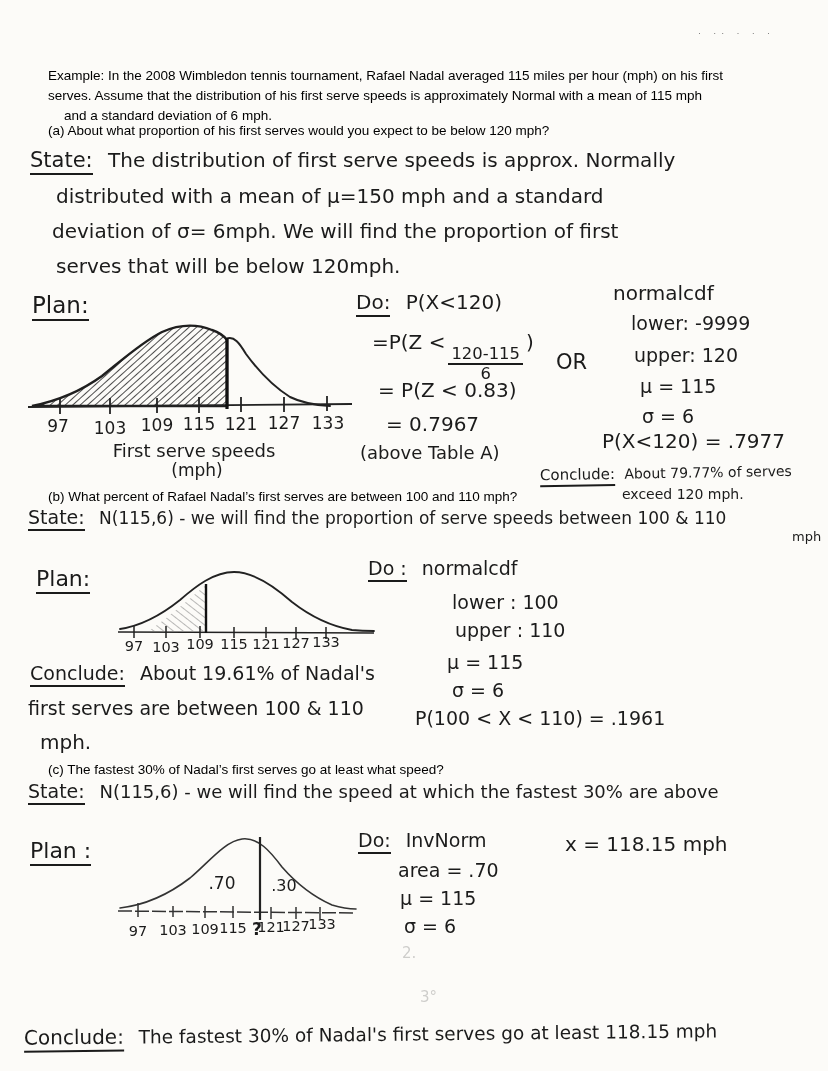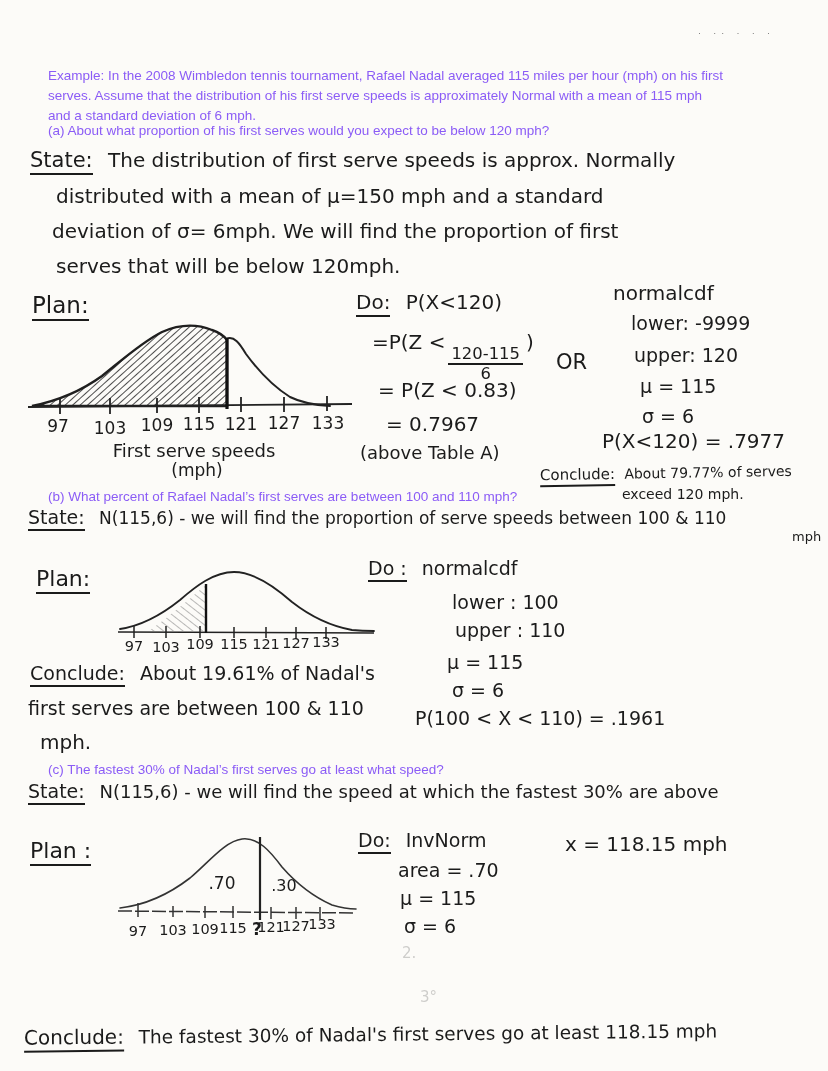--- a/index.html
+++ b/index.html
@@ -1,40 +1,40 @@
 <!DOCTYPE html>
 <html><head>
 <meta charset="utf-8">
 <style>
   html,body{margin:0;padding:0;background:#e8e8e8;}
   .page{position:relative;width:828px;height:1071px;background:#fcfbf8;overflow:hidden;
         box-shadow:0 0 6px rgba(0,0,0,.25);margin:0 auto;}
   .abs{position:absolute;white-space:nowrap;}
-  .pr{font-family:"Liberation Sans",sans-serif;color:#8b5cf6;font-size:13.5px;line-height:20px;font-weight:500;}
+  .pr{font-family:"Liberation Sans",sans-serif;color:#000000;font-size:13.5px;line-height:20px;font-weight:500;}
   .hw{font-family:"DejaVu Sans",sans-serif;color:#1b1b1b;}
   .lbl{border-bottom:2.5px solid #1b1b1b;padding-bottom:1px;margin-right:9px;display:inline-block;}
   .frac{display:inline-flex;flex-direction:column;align-items:center;line-height:1.1;font-size:.82em;
         vertical-align:-10px;margin:0 3px;}
   .fnum{border-bottom:2px solid #1b1b1b;padding:0 3px;}
   .faint{color:rgba(40,40,40,.22);}
   .specks{color:#4a4a4a;font-size:9px;letter-spacing:5px;}
   svg text{font-family:"DejaVu Sans",sans-serif;fill:#1b1b1b;}
 </style>
 </head>
 <body>
 
 <div class="page">
 
   <div class="abs specks" style="left:698px;top:28px;">· ··  · · ·</div>
   <div class="abs hw faint" style="left:402px;top:944px;font-size:15px;">2.</div>
   <div class="abs hw faint" style="left:420px;top:988px;font-size:15px;">3°</div>
 
   <div class="abs pr" style="left:48px;top:66px;">Example: In the 2008 Wimbledon tennis tournament, Rafael Nadal averaged 115 miles per hour (mph) on his first</div>
   <div class="abs pr" style="left:48px;top:86px;">serves.  Assume that the distribution of his first serve speeds is approximately Normal with a mean of 115 mph</div>
-  <div class="abs pr" style="left:48px;top:106px;">and a standard deviation of 6 mph.</div>
+  <div class="abs pr" style="left:64px;top:106px;">and a standard deviation of 6 mph.</div>
   <div class="abs pr" style="left:48px;top:121px;">(a) About what proportion of his first serves would you expect to be below 120 mph?</div>
 
   <div class="abs hw" style="left:30px;top:148px;font-size:20px;">
     <span class="lbl" style="font-size:21px;">State:</span>
     <span>The distribution of first serve speeds is approx. Normally</span>
   </div>
   <div class="abs hw" style="left:56px;top:184px;font-size:20px;">distributed with a mean of μ=150 mph and a standard</div>
   <div class="abs hw" style="left:52px;top:219px;font-size:20px;">deviation of σ= 6mph. We will find the proportion of first</div>
   <div class="abs hw" style="left:56px;top:254px;font-size:20px;">serves that will  be below 120mph.</div>
 

